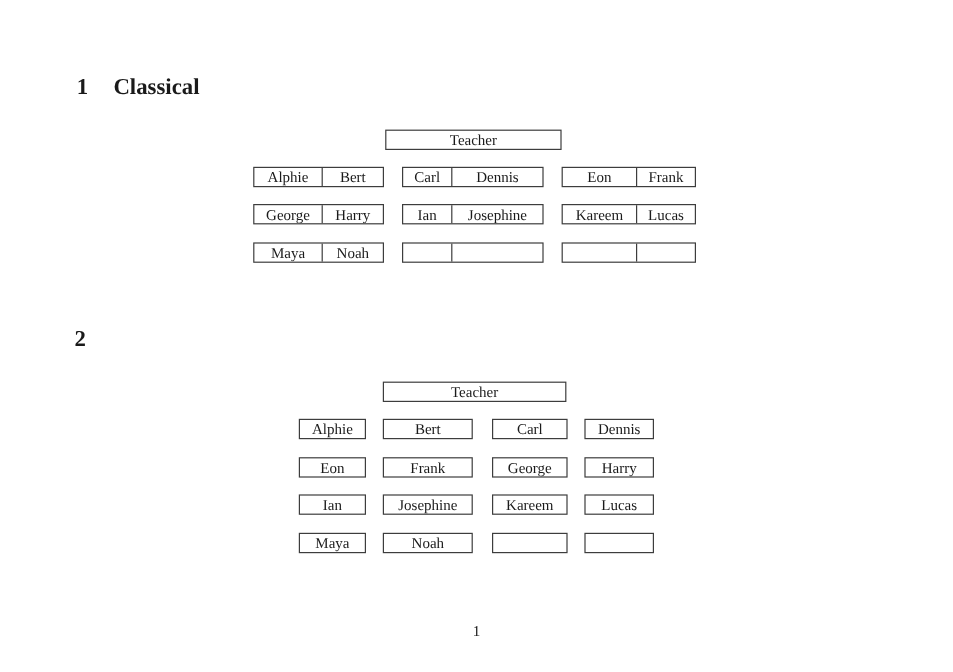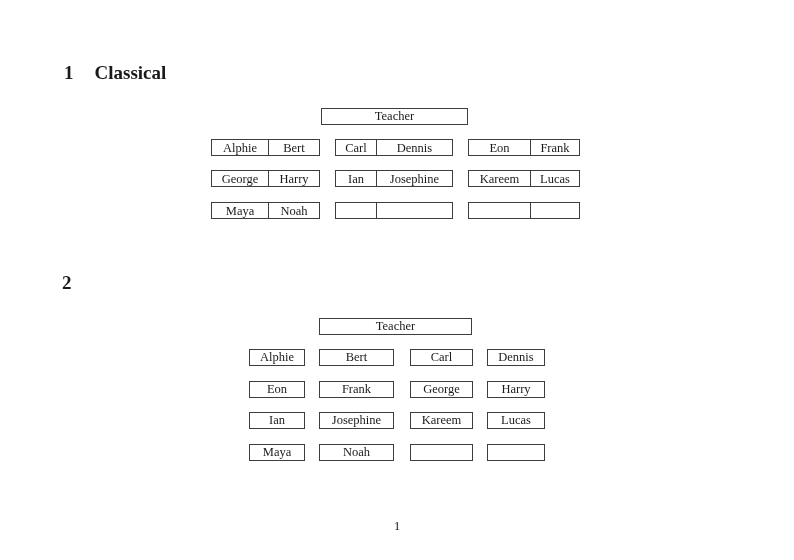--- a/index.html
+++ b/index.html
@@ -21,21 +21,21 @@
     white-space: nowrap;
   }
   .section-heading .title { margin-left: 21px; }
   .box {
     position: absolute;
     box-sizing: border-box;
     height: 17px;
     border: 1px solid #3d3d3d;
     background: #ffffff;
     display: flex;
-    align-items: flex-start;
+    align-items: center;
     justify-content: center;
     font-size: 12.5px;
     line-height: 14px;
     white-space: nowrap;
   }
   .pair { justify-content: stretch; padding: 0; }
   .pair .cell {
     box-sizing: border-box;
     height: 100%;
     display: flex;

